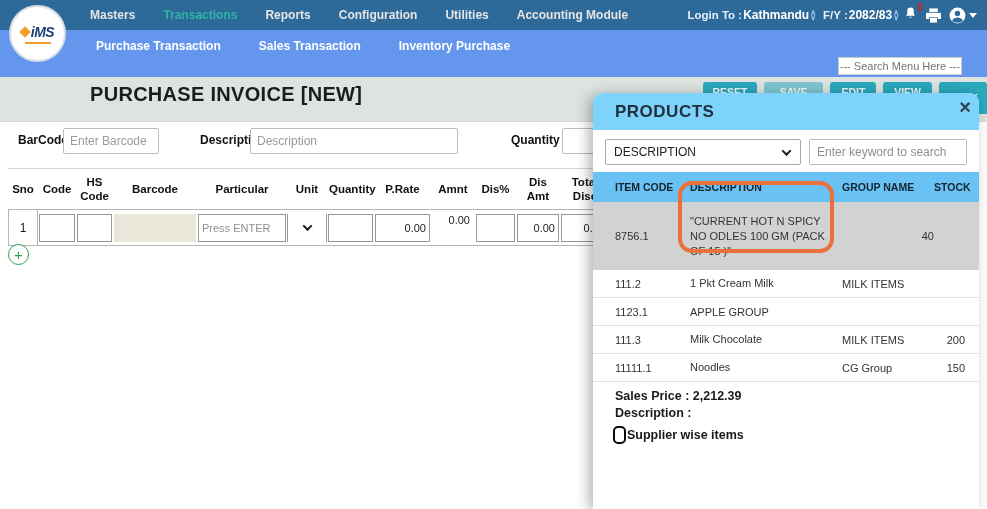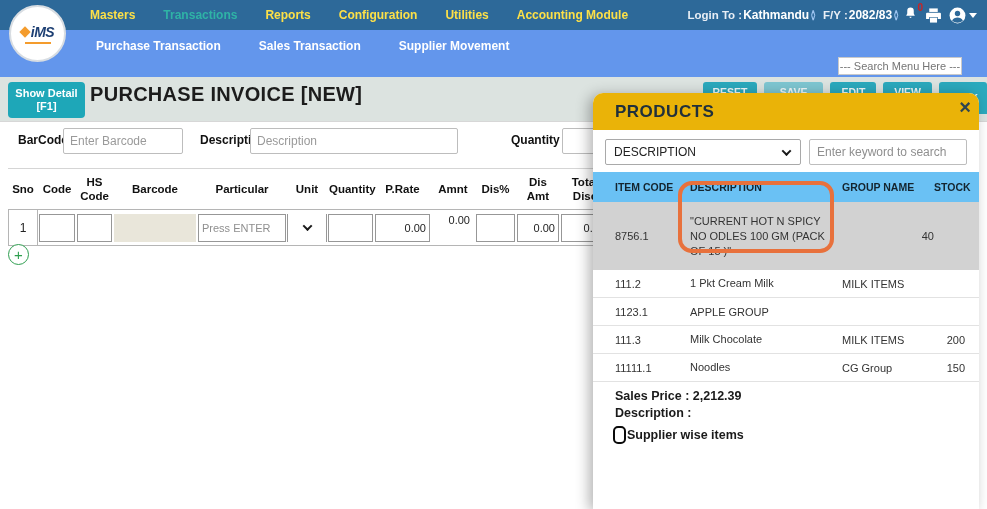--- a/index.html
+++ b/index.html
@@ -6,21 +6,21 @@
   body { font-family:"Liberation Sans", sans-serif; background:#fff; }
   .frame { position:relative; width:987px; height:509px; overflow:hidden; background:#fff; }
 
   
   .topbar { position:absolute; left:0; top:0; width:987px; height:30px; background:#2d6999; display:flex; align-items:center; }
   .logo-circle { position:absolute; left:9px; top:5px; width:57px; height:57px; border-radius:50%; background:#fff; border:2px solid #d8dde2; z-index:6; display:flex; flex-direction:column; align-items:center; justify-content:center; }
   .logo-text { font-size:14px; font-weight:bold; font-style:italic; color:#1d3f73; letter-spacing:-0.5px; }
   .logo-diamond { display:inline-block; width:8px; height:8px; background:#f49c2d; transform:rotate(45deg); margin-right:2px; }
   .logo-sub { width:26px; height:2px; background:#f49c2d; margin-top:2px; }
   .topnav { display:flex; gap:28px; margin-left:90px; }
-  .topnav-item { color:#fde047; font-size:12px; font-weight:bold; cursor:pointer; }
+  .topnav-item { color:#e5e5e5; font-size:12px; font-weight:bold; cursor:pointer; }
   .topnav-item.active { color:#2fb3a6; }
   .topbar-right { position:absolute; right:10px; top:0; height:30px; display:flex; align-items:center; gap:1px; }
   .tb-label { color:#e8eef5; font-size:11.5px; font-weight:bold; }
   .tb-value { color:#fff; font-size:12px; font-weight:bold; }
   .updown { display:flex; flex-direction:column; color:#9dc4f0; font-size:8px; line-height:5px; font-weight:bold; cursor:pointer; }
   .bell-wrap { position:relative; margin-left:4px; cursor:pointer; }
   .badge-count { position:absolute; top:-4px; right:-6px; color:#cc2222; font-size:10px; font-weight:bold; }
   .icon-btn { display:flex; align-items:center; cursor:pointer; }
   .caret-down { width:0; height:0; border-left:4px solid transparent; border-right:4px solid transparent; border-top:5px solid #fff; margin-left:2px; }
 
@@ -57,21 +57,21 @@
   .cell-input::placeholder { color:#8f8f8f; }
   .num { text-align:right; }
   .barcode-block { width:100%; height:28px; background:#e9e6da; }
   .unit-cell { border-left:1px solid #979797; border-right:1px solid #979797; height:28px; align-self:center; cursor:pointer; }
   .sel-chevron { width:7px; height:7px; border-right:2px solid #1a1a1a; border-bottom:2px solid #1a1a1a; transform:rotate(45deg) translate(-1px,-1px); }
   .amnt-text { font-size:11px; color:#222; width:100%; text-align:right; padding-right:4px; align-self:flex-start; margin-top:4px; }
   .add-row { position:absolute; left:8px; top:244px; width:21px; height:21px; border-radius:50%; border:1.5px solid #2e9e4f; background:#fff; color:#2e9e4f; font-size:15px; line-height:17px; text-align:center; cursor:pointer; font-family:"Liberation Sans", sans-serif; }
 
   
   .modal { position:absolute; left:593px; top:93px; width:386px; height:416px; background:#fff; border-radius:10px 10px 0 0; box-shadow:-4px 2px 14px rgba(0,0,0,0.3); z-index:10; }
-  .modal-header { height:37px; background:#eab308; border-radius:10px 10px 0 0; display:flex; align-items:center; }
+  .modal-header { height:37px; background:#7dd3fc; border-radius:10px 10px 0 0; display:flex; align-items:center; }
   .modal-title { font-size:17px; font-weight:bold; color:#20303c; letter-spacing:0.5px; margin-left:22px; }
   .modal-close { position:absolute; right:8px; top:1px; font-size:20px; font-weight:bold; color:#2f4550; cursor:pointer; line-height:26px; }
   .modal-controls { display:flex; align-items:center; justify-content:space-between; padding:9px 12px 7px 12px; }
   .fake-select { width:196px; height:26px; border:1px solid #a9a9a9; border-radius:2px; display:flex; align-items:center; justify-content:space-between; padding:0 10px 0 8px; font-size:12px; color:#222; cursor:pointer; }
   .modal-search { width:158px; height:26px; border:1px solid #bdbdbd; border-radius:2px; font-size:12px; padding:0 7px; color:#333; font-family:"Liberation Sans", sans-serif; }
   .modal-search::placeholder { color:#8f8f8f; }
   .p-grid { display:grid; grid-template-columns:75px 152px 92px 1fr; padding:0 14px 0 22px; align-items:center; }
   .p-head { height:30px; background:#6ac1f4; font-size:10.5px; font-weight:bold; color:#14242e; }
   .p-head .right, .p-row .right { text-align:right; }
   .p-row { font-size:11px; color:#333; min-height:28px; border-bottom:1px solid #e2e2e2; }
@@ -141,43 +141,39 @@
           </svg>
         <span class="caret-down"></span>
       </span>
     </div>
   </header>
 
   <div class="subbar">
     <nav class="subnav">
       <span class="subnav-item">Purchase Transaction</span>
       <span class="subnav-item">Sales Transaction</span>
-      <span class="subnav-item">Supplier Movement</span>
+      <span class="subnav-item">Inventory Purchase</span>
     </nav>
   </div>
   <input class="menu-search" type="text" placeholder="--- Search Menu Here ---" style="">
 
   <div class="titleband">
-    <button class="show-detail">
-      <span>Show Detail</span><br>
-      <span>[F1]</span>
-    </button>
     <h1 class="page-title">PURCHASE INVOICE [NEW]</h1>
     <div class="action-buttons">
       <button class="act-btn">RESET F3</button>
       <button class="act-btn save">SAVE [End]</button>
       <button class="act-btn">EDIT F7</button>
       <button class="act-btn">VIEW F4</button>
       <button class="act-btn">BACK</button>
     </div>
   </div>
 
   <div class="form-row">
     <span class="f-label" style="left:18px;">BarCode</span>
-    <input class="f-input" type="text" style="left: 63px; width: 120px;" placeholder="Enter Barcode">
+    <input class="f-input" type="text" style="left: 63px; width: 96px;" placeholder="Enter Barcode">
     <span class="f-label" style="left:168px;padding-left:32px;">Description:</span>
     <input class="f-input" type="text" style="left: 250px; width: 208px;" placeholder="Description">
     <span class="f-label" style="left:511px;">Quantity</span>
     <input class="f-input" type="text" style="left: 562px; width: 60px;">
   </div>
 
   <div class="inv-table">
     <div class="inv-grid inv-head">
       <span class="hcell">Sno</span>
       <span class="hcell">Code</span>

